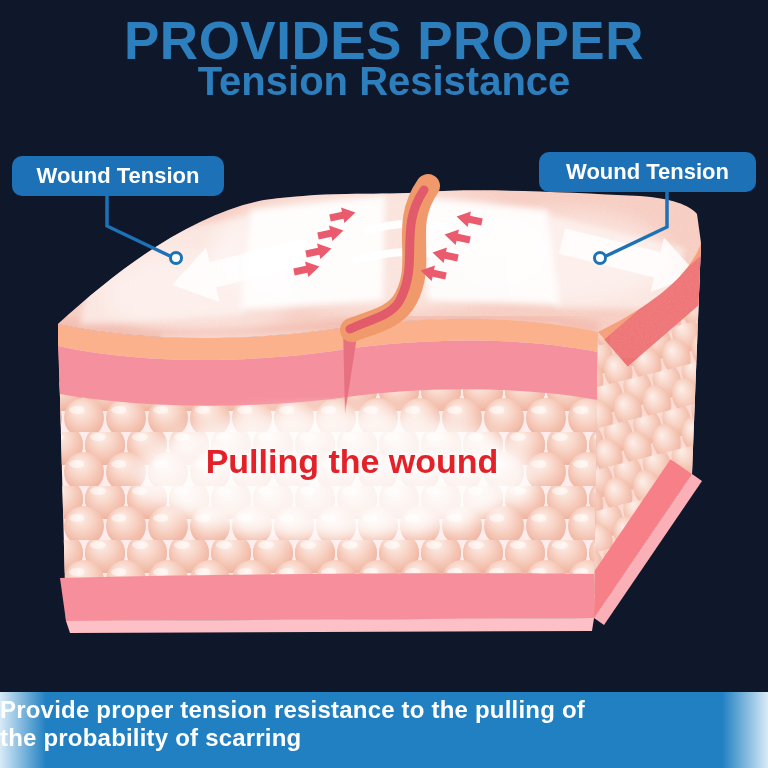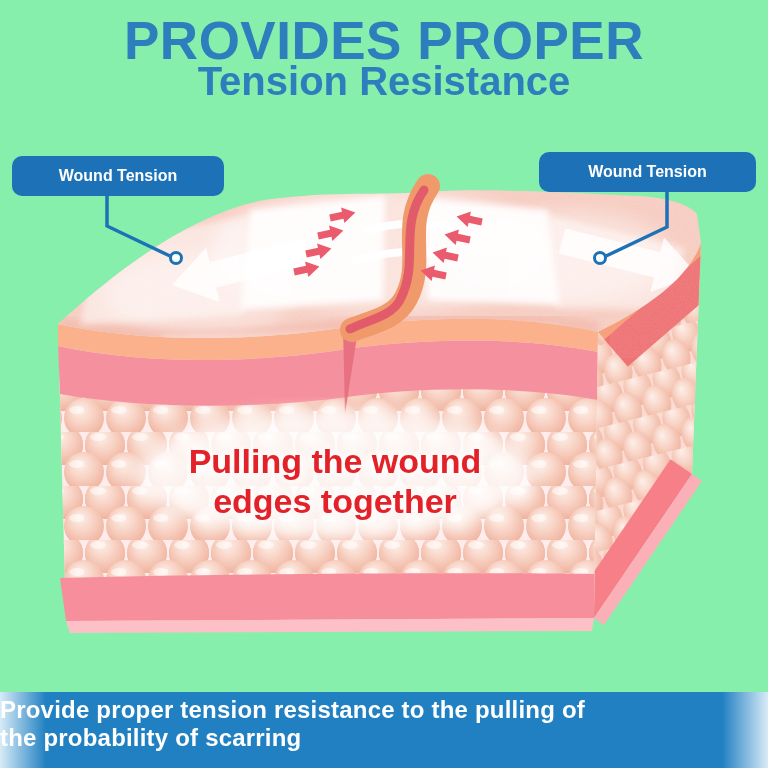--- a/index.html
+++ b/index.html
@@ -1,29 +1,29 @@
 <!DOCTYPE html>
 <html style="--title-blue: #2c7ebd; --label-blue: #1d72b7; --leader-blue: #1d72b7; --banner-blue: #2080c1; --caption-red: #e32129; --arrow-red: #eb5b6e; --wound-orange: #f09a6c; --wound-red: #e15b6b; --skin-surface: #f6cabe; --skin-band-peach: #fbb28c; --skin-band-pink: #f5919e; --cell-bg: #fdeceb; --cell-fill: #f5c3b2; --bottom-strip-pink: #f78e9b; --side-band-coral: #f7a17c; --side-band-red: #ee7173; --side-bottom-coral: #f67f88;"><head>
 <meta charset="utf-8">
 <style>
   html,body{margin:0;padding:0;background:#fff;}
-  .stage{position:relative;width:768px;height:768px;overflow:hidden;background:#86efac;
+  .stage{position:relative;width:768px;height:768px;overflow:hidden;background:#0f172a;
          font-family:"Liberation Sans", sans-serif;}
   .stage *{box-sizing:border-box;}
   svg.art{position:absolute;left:0;top:0;}
   .title{position:absolute;left:0;top:10px;width:768px;text-align:center;
          font-size:53px;font-weight:bold;letter-spacing:.5px;color:var(--title-blue);}
   .subtitle{position:absolute;left:0;top:59px;width:768px;text-align:center;
          font-size:40px;font-weight:bold;color:var(--title-blue);}
   .callout{position:absolute;display:flex;align-items:center;justify-content:center;
-         background:var(--label-blue);color:#fff;font-size:16px;font-weight:bold;
+         background:var(--label-blue);color:#fff;font-size:22px;font-weight:bold;
          border-radius:10px;height:40px;}
   .callout.left{left:12px;top:156px;width:212px;}
   .callout.right{left:539px;top:152px;width:217px;}
-  .caption{position:absolute;left:85px;top:442px;width:500px;text-align:center;
+  .caption{position:absolute;left:102px;top:442px;width:500px;text-align:center;
          font-size:34px;font-weight:bold;line-height:1.17;color:var(--caption-red);
          text-shadow:0 0 6px #fff,0 0 12px #fff,0 0 18px #fff;}
   .banner{position:absolute;left:0;top:648px;width:768px;height:102px;padding-top:4px;
          background:linear-gradient(90deg,#d8ebf7 0%,var(--banner-blue) 6%,
                     var(--banner-blue) 94%,#d8ebf7 100%);
          color:#fff;text-align:left;font-size:24px;font-weight:bold;line-height:28px;
          letter-spacing:.2px;margin-top:44px;}
 </style>
 </head>
 <body>
@@ -154,21 +154,20 @@
 
   <div class="callout left">
     <span>Wound Tension</span>
   </div>
   <div class="callout right">
     <span>Wound Tension</span>
   </div>
 
   <div class="caption">
     <div>Pulling the wound</div>
-    <div>edges together</div>
   </div>
 
   <div class="banner">
     <div>Provide proper tension resistance to the pulling of</div>
     <div>the probability of scarring</div>
   </div>
 
 </div>
 
 </body></html>

